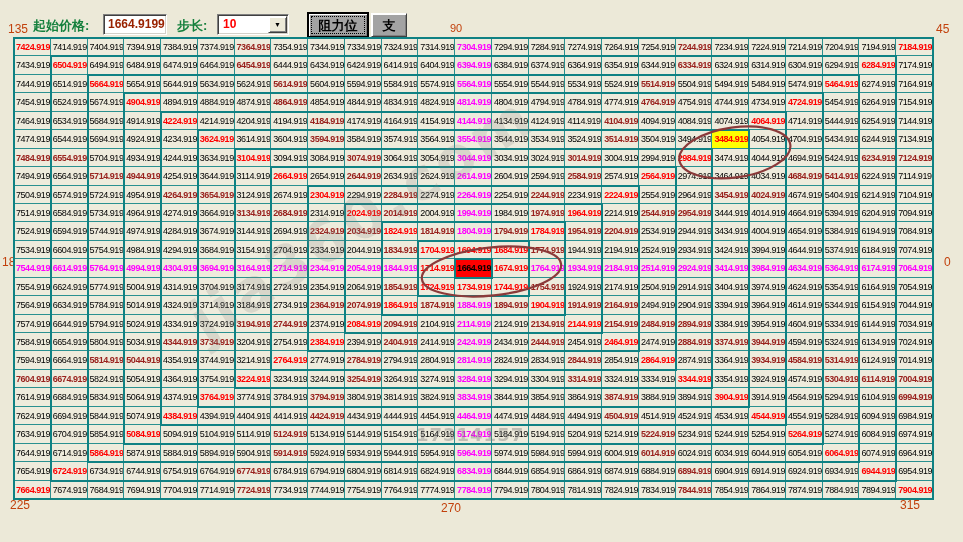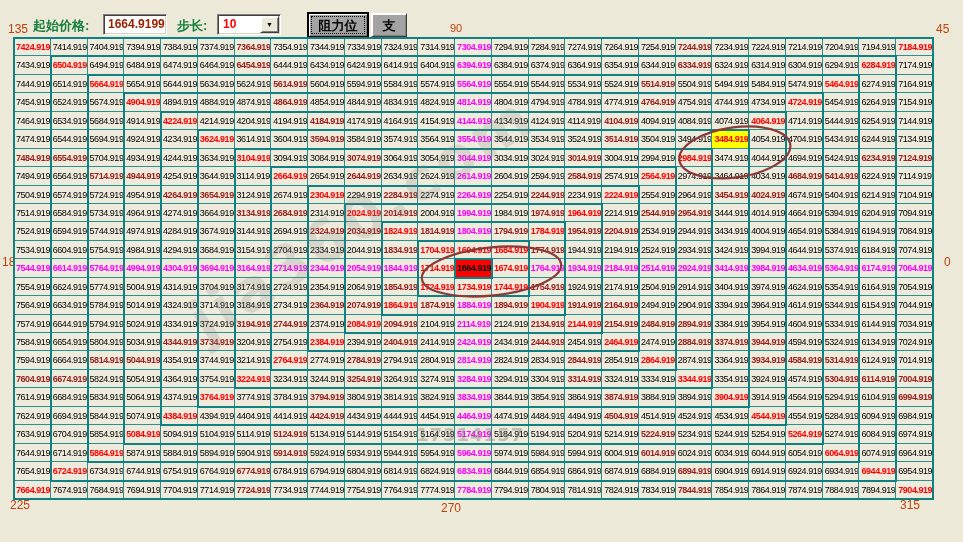--- a/index.html
+++ b/index.html
@@ -76,21 +76,21 @@
   }
 </style>
 </head>
 <body>
 
 <div>
   <span class="angle-label" style="left:8px;top:22px;">135</span>
   <span class="cjk-label" style="left:33px;top:17px;">起始价格:</span>
   <div class="tb-input" style="left:103px;top:14px;width:64px;height:21px;">1664.9199</div>
   <span class="cjk-label" style="left:177px;top:17px;">步长:</span>
-  <div class="combo" style="left:217px;top:14px;width:64px;height:21px;">
+  <div class="combo" style="left:217px;top:14px;width:72px;height:21px;">
     <span class="combo-value">10</span>
     <span class="combo-arrow-btn"><span>▼</span></span>
   </div>
   <button class="win-btn default-btn" style="left:308px;top:13px;width:60px;height:24px;">
     <span>阻力位</span>
     <span class="focus-rect"></span>
   </button>
   <button class="win-btn" style="left:371px;top:13px;width:36px;height:24px;">
     <span>支撑位</span>
   </button>

